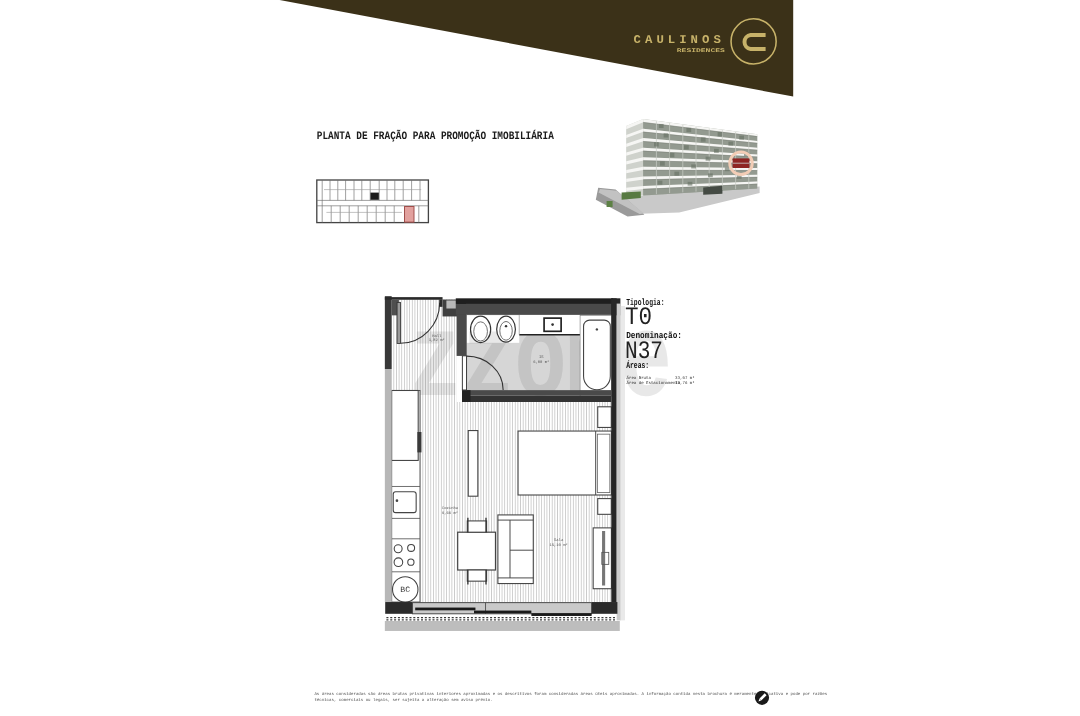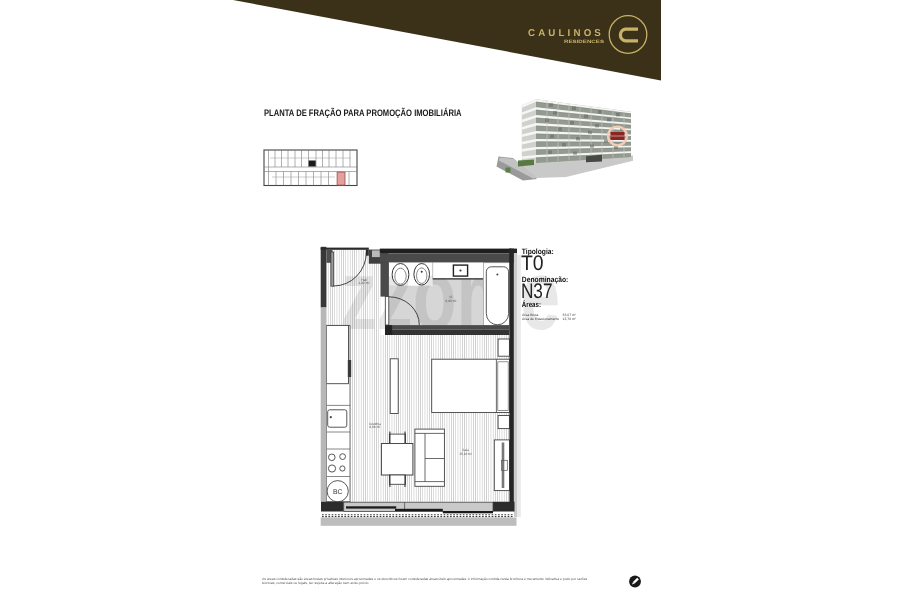--- a/index.html
+++ b/index.html
@@ -1,17 +1,17 @@
 <!DOCTYPE html>
 <html><head>
 <meta charset="utf-8">
 <style>
 html,body{margin:0;padding:0;background:#ffffff;}
 #page{position:relative;width:900px;height:597px;background:#ffffff;overflow:hidden;
-font-family:Liberation Sans, sans-serif;}
+font-family:Liberation Mono, monospace;}
 svg{display:block;}
 svg text{text-rendering:geometricPrecision;-webkit-font-smoothing:antialiased;}
 </style>
 </head>
 <body>
 <div id="page">
 <svg width="900" height="597" viewBox="0 0 900 597">
 <defs>
 <pattern id="hatch" width="2.2" height="8" patternUnits="userSpaceOnUse">
 <rect width="2.2" height="8" fill="#ffffff"></rect>

